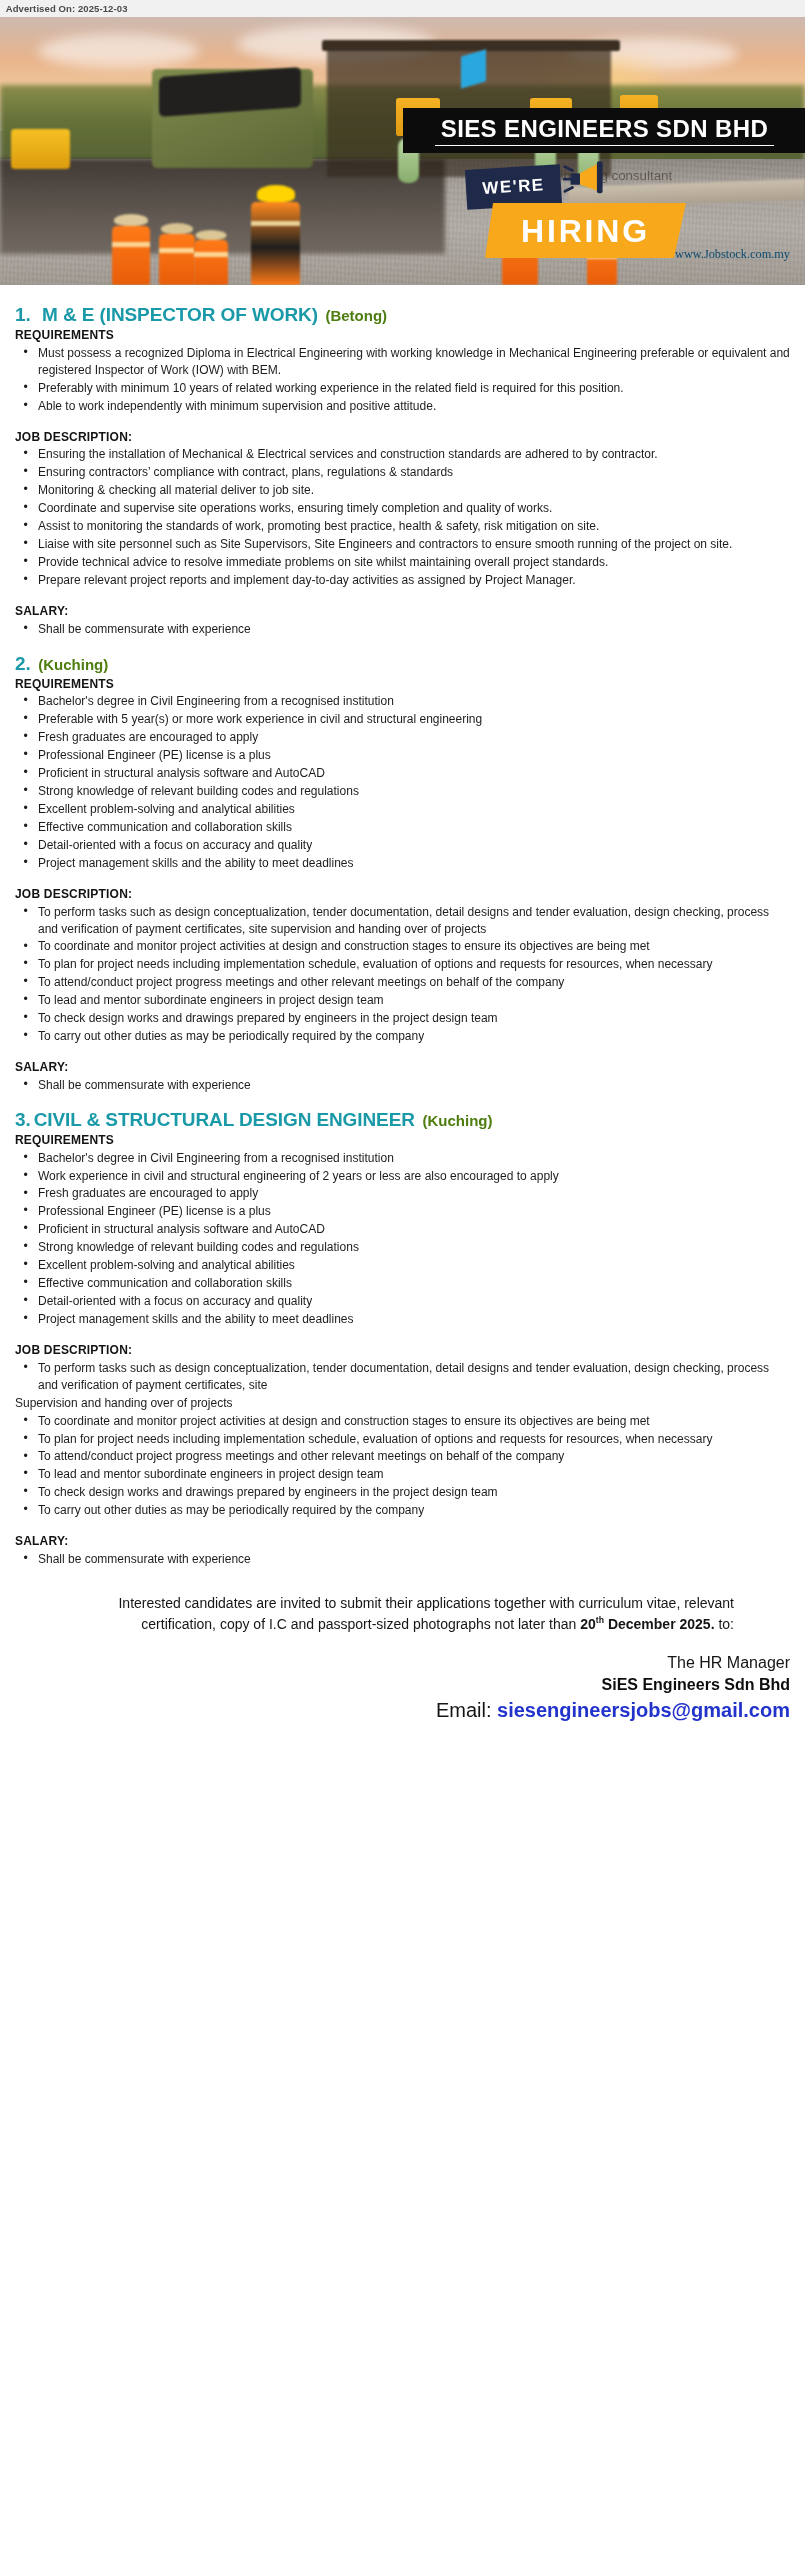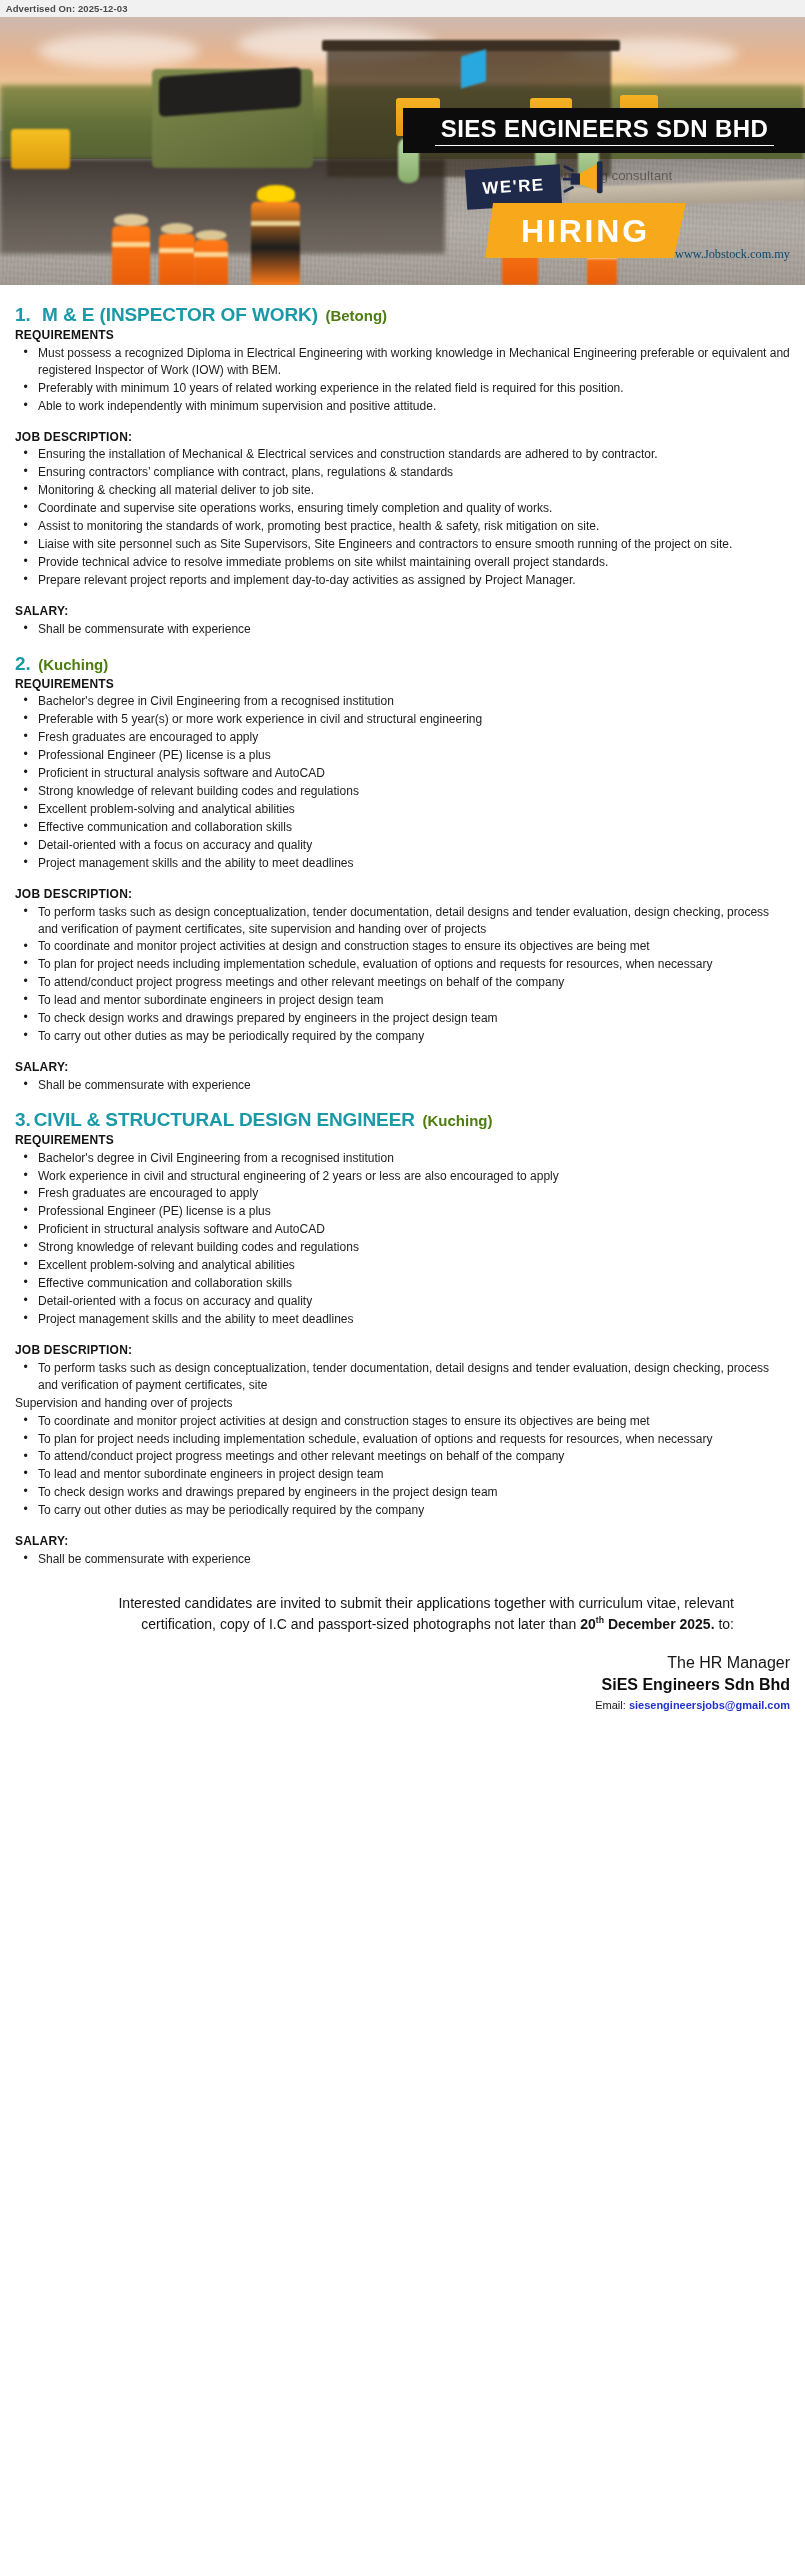--- a/index.html
+++ b/index.html
@@ -281,21 +281,21 @@
   }
   .footer .company-line {
     margin-top: 4.7px;
     font-size: 16px;
     font-weight: bold;
     color: #0d0d0d;
     font-family: "Liberation Sans", sans-serif;
   }
   .footer .email-line {
     margin-top: 4.7px;
-    font-size: 11px;
+    font-size: 20px;
     color: #151515;
     font-family: "Liberation Sans", sans-serif;
   }
   .footer .email-line .addr {
     color: #2233cc;
     font-weight: bold;
   }
   sup { font-size: .62em; vertical-align: super; }
 </style>
 </head>

